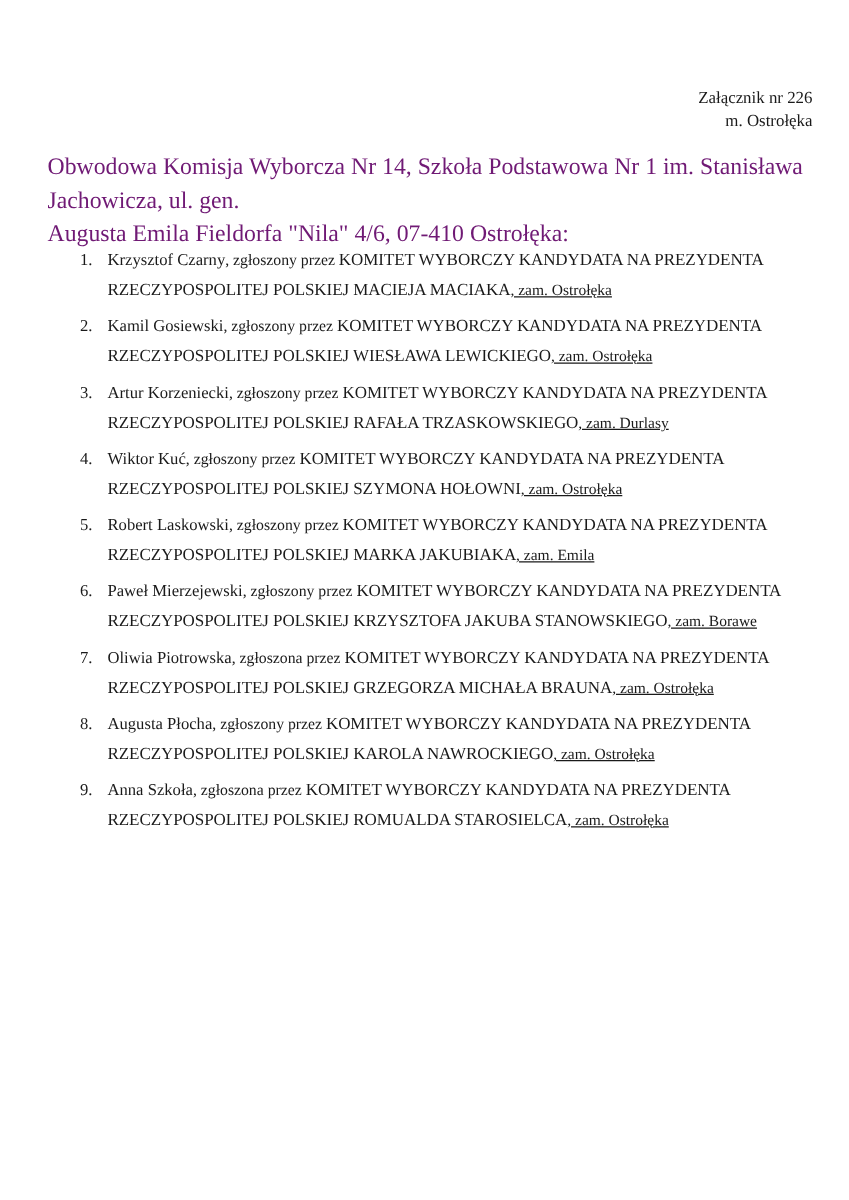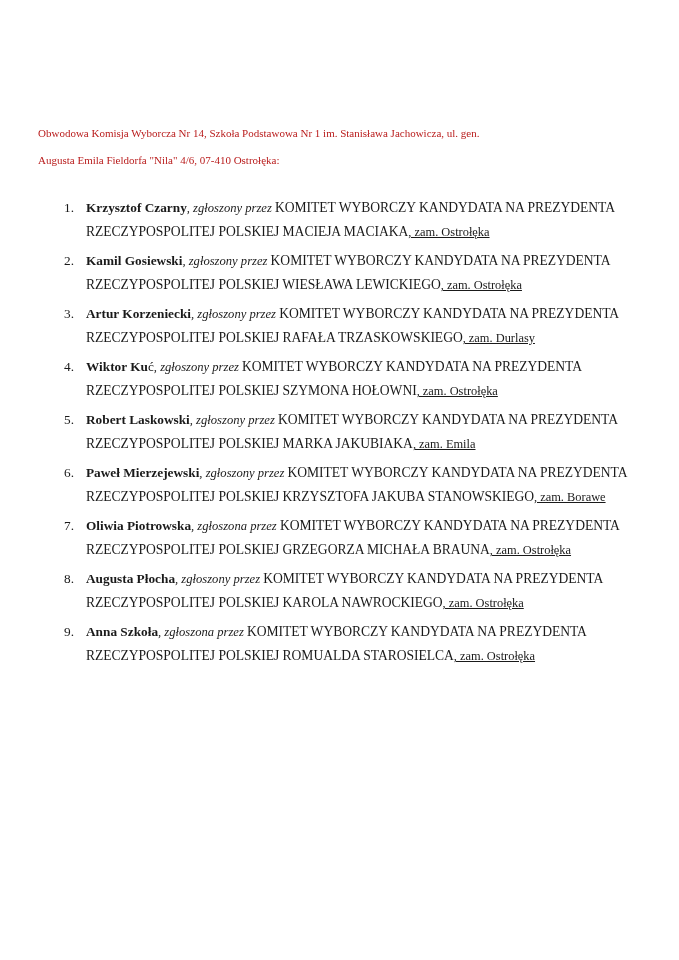--- a/index.html
+++ b/index.html
@@ -35,23 +35,23 @@
     color: #1a1a1a;
   }
   .doc-header .hline { display: block; white-space: nowrap; }
 
   
   .commission {
     position: absolute;
     top: 120px;
     left: 38px;
     width: 608px;
-    font-size: 11px;
+    font-size: 19px;
     line-height: 27px;
-    color: #b91c1c;
+    color: #701a75;
   }
   .commission .cline { display: block; }
 
   
   .candidate-list {
     position: absolute;
     top: 196px;
     left: 38px;
     width: 612px;
     margin: 0;
@@ -69,31 +69,35 @@
   .candidate-item .idx {
     position: absolute;
     left: 14px;
     top: 0;
     width: 22px;
     text-align: right;
     font-size: 13.3px;
     line-height: 23px;
     color: #1a1a1a;
   }
-  .cand-name { font-weight: bold; }
+  .cand-name { font-weight: normal; }
   .cand-name-tail { font-weight: normal; }
-  .cand-verb { font-size: 12.6px; font-style: italic; }
+  .cand-verb { font-size: 12.6px; }
   .cand-committee { font-size: 13.6px; letter-spacing: -0.05px; }
   .cand-res { font-size: 12.4px; text-decoration: underline; }
 </style>
 </head>
 <body>
 
 <div class="page">
 
+  <div class="doc-header">
+    <span class="hline">Załącznik nr 226</span>
+    <span class="hline">m. Ostrołęka</span>
+  </div>
 
   <div class="commission">
     <span class="cline">Obwodowa Komisja Wyborcza Nr 14, Szkoła Podstawowa Nr 1 im. Stanisława Jachowicza, ul. gen.</span>
     <span class="cline">Augusta Emila Fieldorfa "Nila" 4/6, 07-410 Ostrołęka:</span>
   </div>
 
   <ol class="candidate-list">
       <li class="candidate-item"><span class="idx">1.</span><span class="cand-name">Krzysztof Czarny</span><span class="cand-verb">, zgłoszony przez </span><span class="cand-committee">KOMITET WYBORCZY KANDYDATA NA PREZYDENTA RZECZYPOSPOLITEJ POLSKIEJ MACIEJA MACIAKA</span><span class="cand-res">, zam. Ostrołęka</span></li>
       <li class="candidate-item"><span class="idx">2.</span><span class="cand-name">Kamil Gosiewski</span><span class="cand-verb">, zgłoszony przez </span><span class="cand-committee">KOMITET WYBORCZY KANDYDATA NA PREZYDENTA RZECZYPOSPOLITEJ POLSKIEJ WIESŁAWA LEWICKIEGO</span><span class="cand-res">, zam. Ostrołęka</span></li>
       <li class="candidate-item"><span class="idx">3.</span><span class="cand-name">Artur Korzeniecki</span><span class="cand-verb">, zgłoszony przez </span><span class="cand-committee">KOMITET WYBORCZY KANDYDATA NA PREZYDENTA RZECZYPOSPOLITEJ POLSKIEJ RAFAŁA TRZASKOWSKIEGO</span><span class="cand-res">, zam. Durlasy</span></li>

